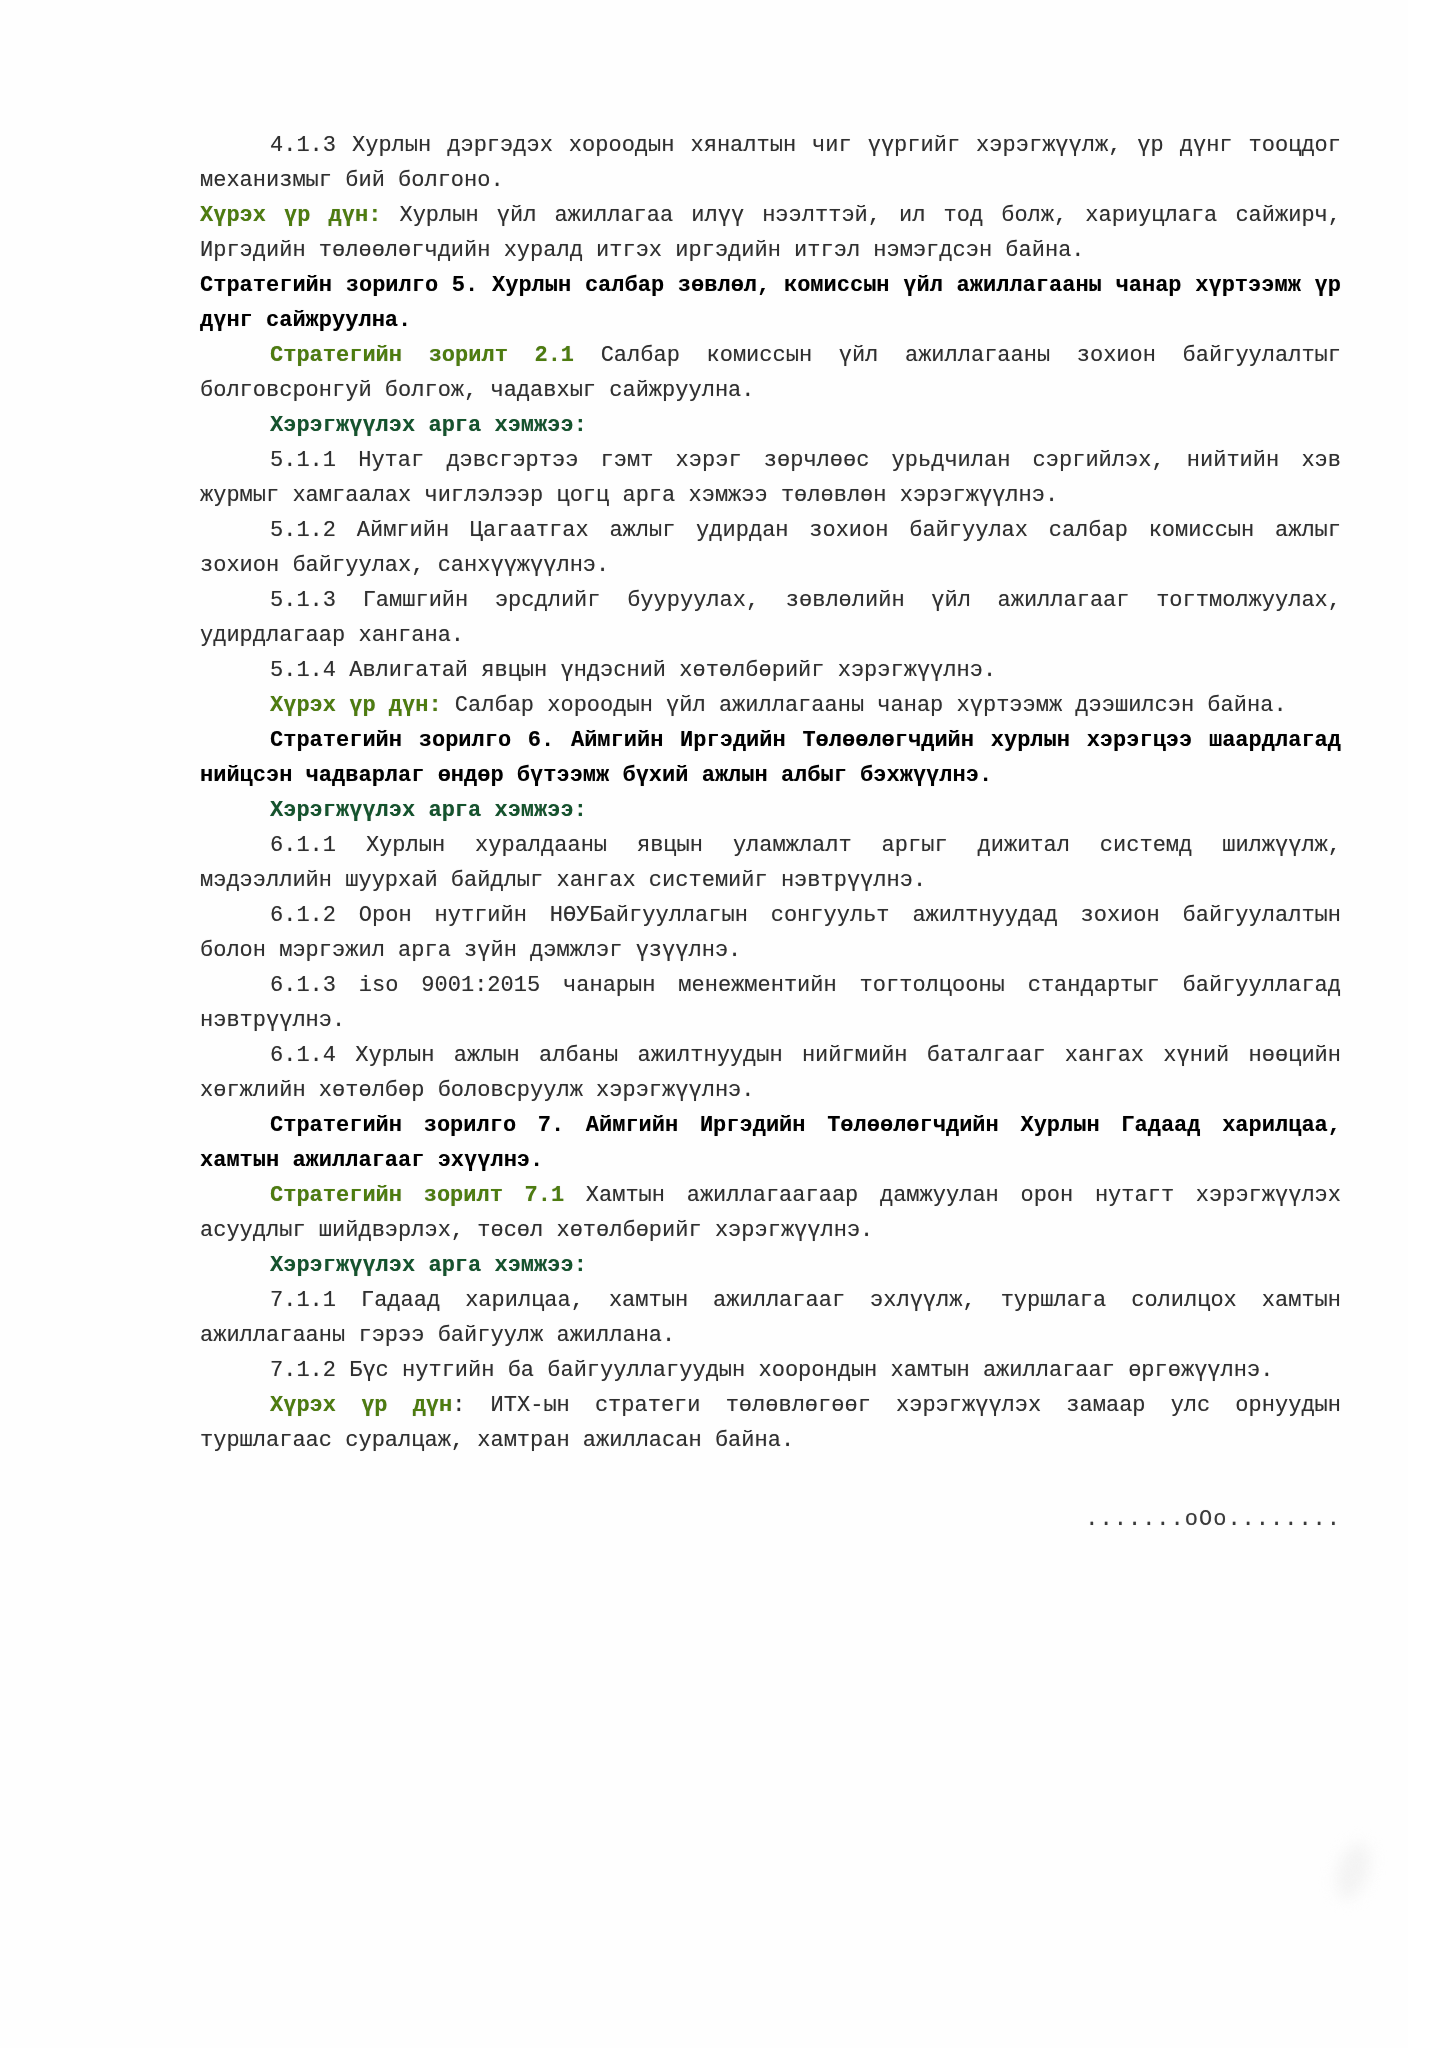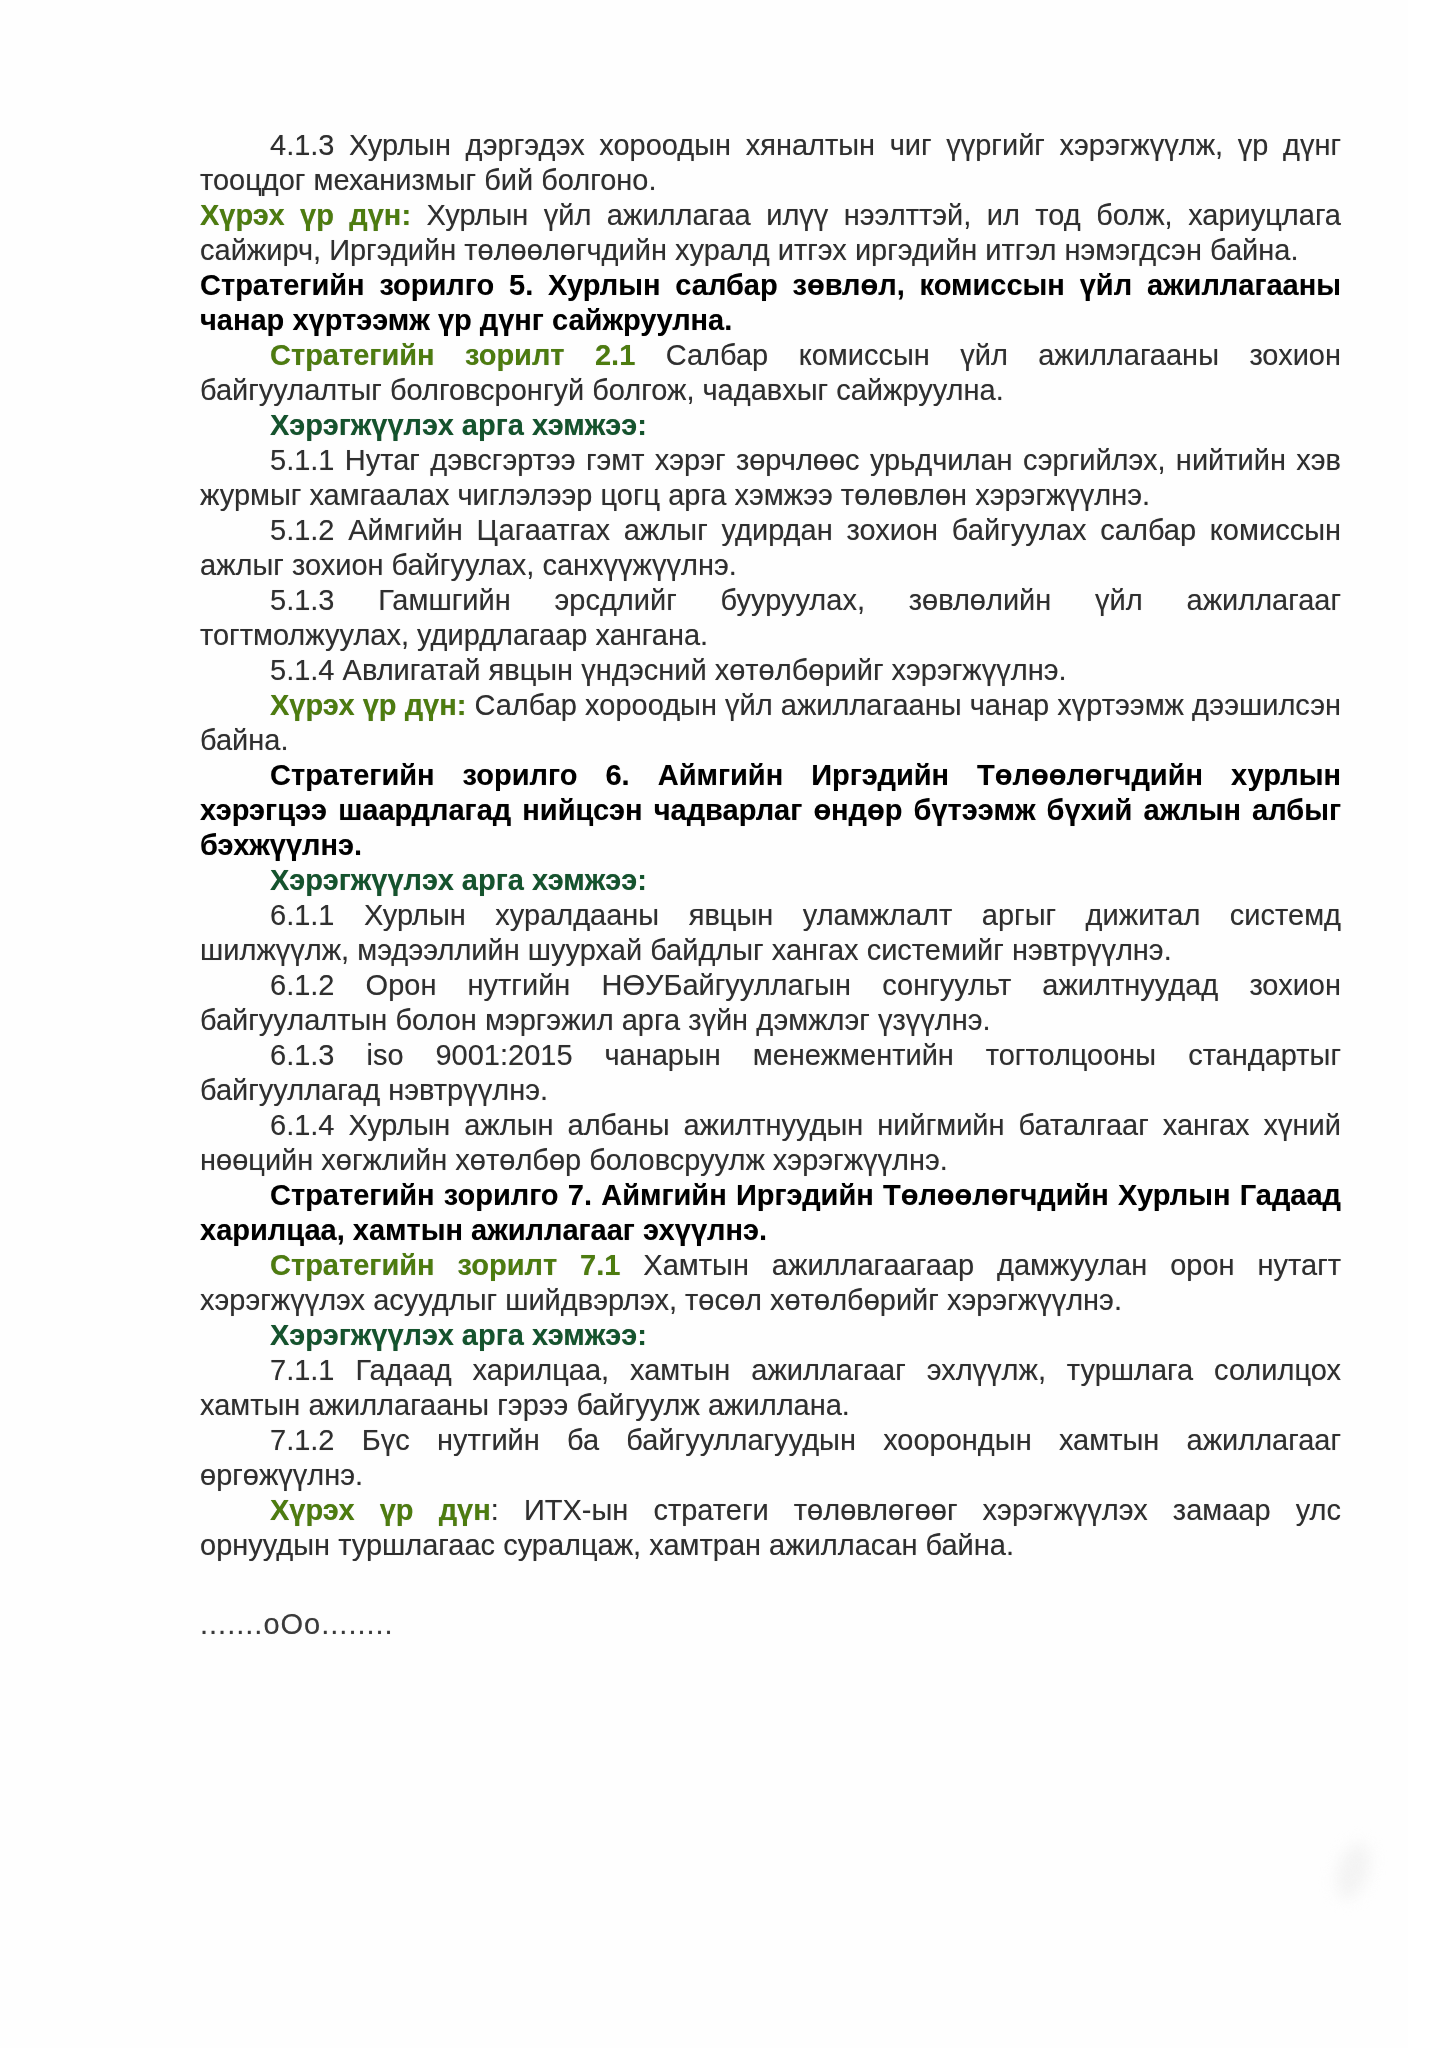--- a/index.html
+++ b/index.html
@@ -1,41 +1,41 @@
 <!DOCTYPE html>
 <html><head>
 <meta charset="utf-8">
 <style>
   html, body { margin:0; padding:0; background:#ffffff; }
   .page {
     position:relative;
     width:1408px; height:2048px;
     background:#fefefe;
     overflow:hidden;
-    font-family:Liberation Sans, sans-serif;
-    font-size:29px;
+    font-family:Liberation Mono, monospace;
+    font-size:22px;
     line-height:35px;
     color:#2f2f2f;
     text-shadow:0 0 0.7px rgba(47,47,47,0.45);
   }
   .content { position:absolute; left:200px; top:128px; width:1141px; }
   .content p { margin:0; text-align:justify; }
   .p-indent { text-indent:70px; }
   .p-block  { margin-left:68px; }
   .p-heading { font-weight:bold; color:#000000; }
   .p-hi { text-indent:70px; }
   .p-sub { font-weight:bold; color:#14532d; text-indent:70px; text-align:left !important; }
   .lead { font-weight:bold; color:#4d7c0f; }
   .mt-5  { margin-top:5px; }
   .mt-6  { margin-top:6px; }
   .mt-26 { margin-top:26px; }
   .mt-27 { margin-top:27px; }
   .mt-38 { margin-top:38px; }
   .footer {
-    text-align:left;
+    text-align:right;
     margin-top:44px;
     color:#3a3a3a;
     letter-spacing:1px;
   }
   .smudge {
     position:absolute;
     left:1338px; top:1842px;
     width:30px; height:58px;
     background:#ededed;
     border-radius:50%;

